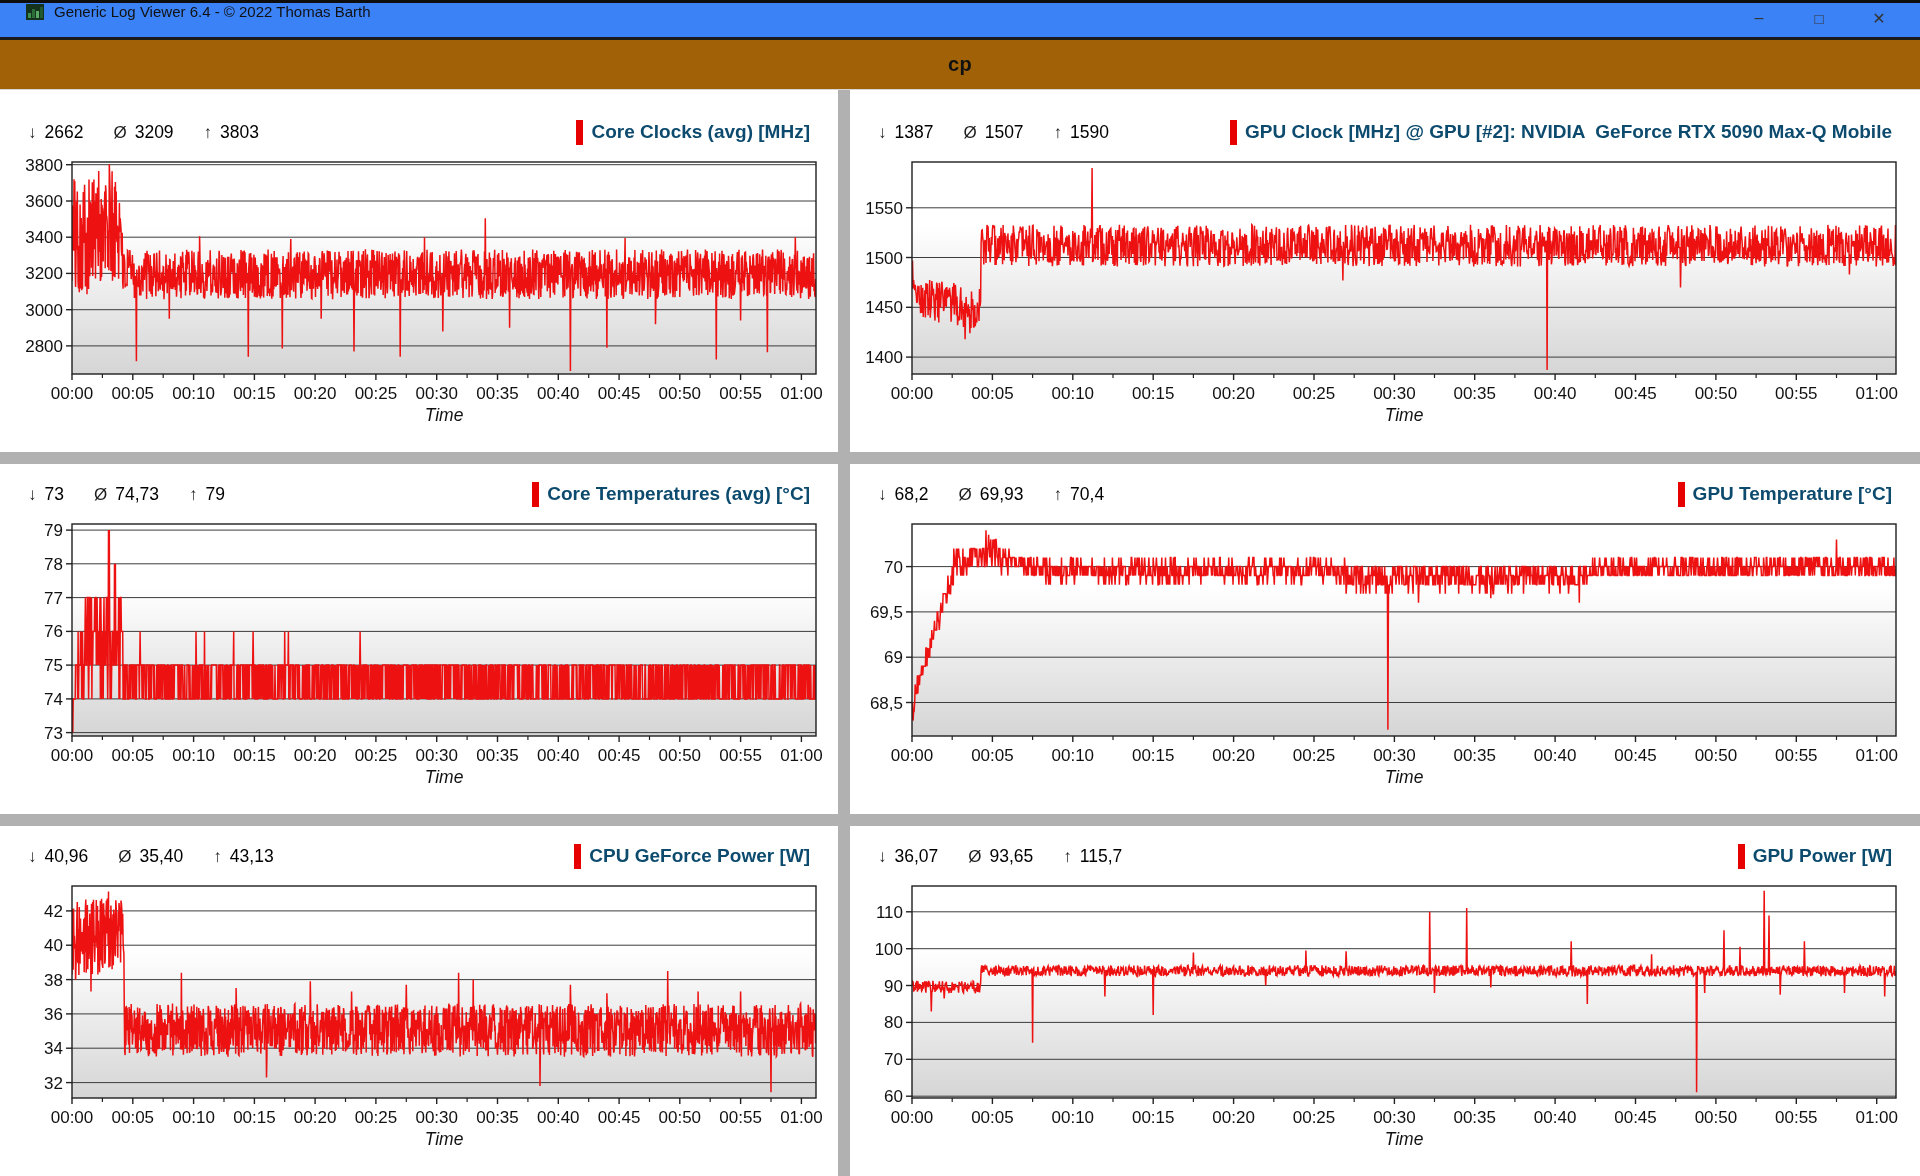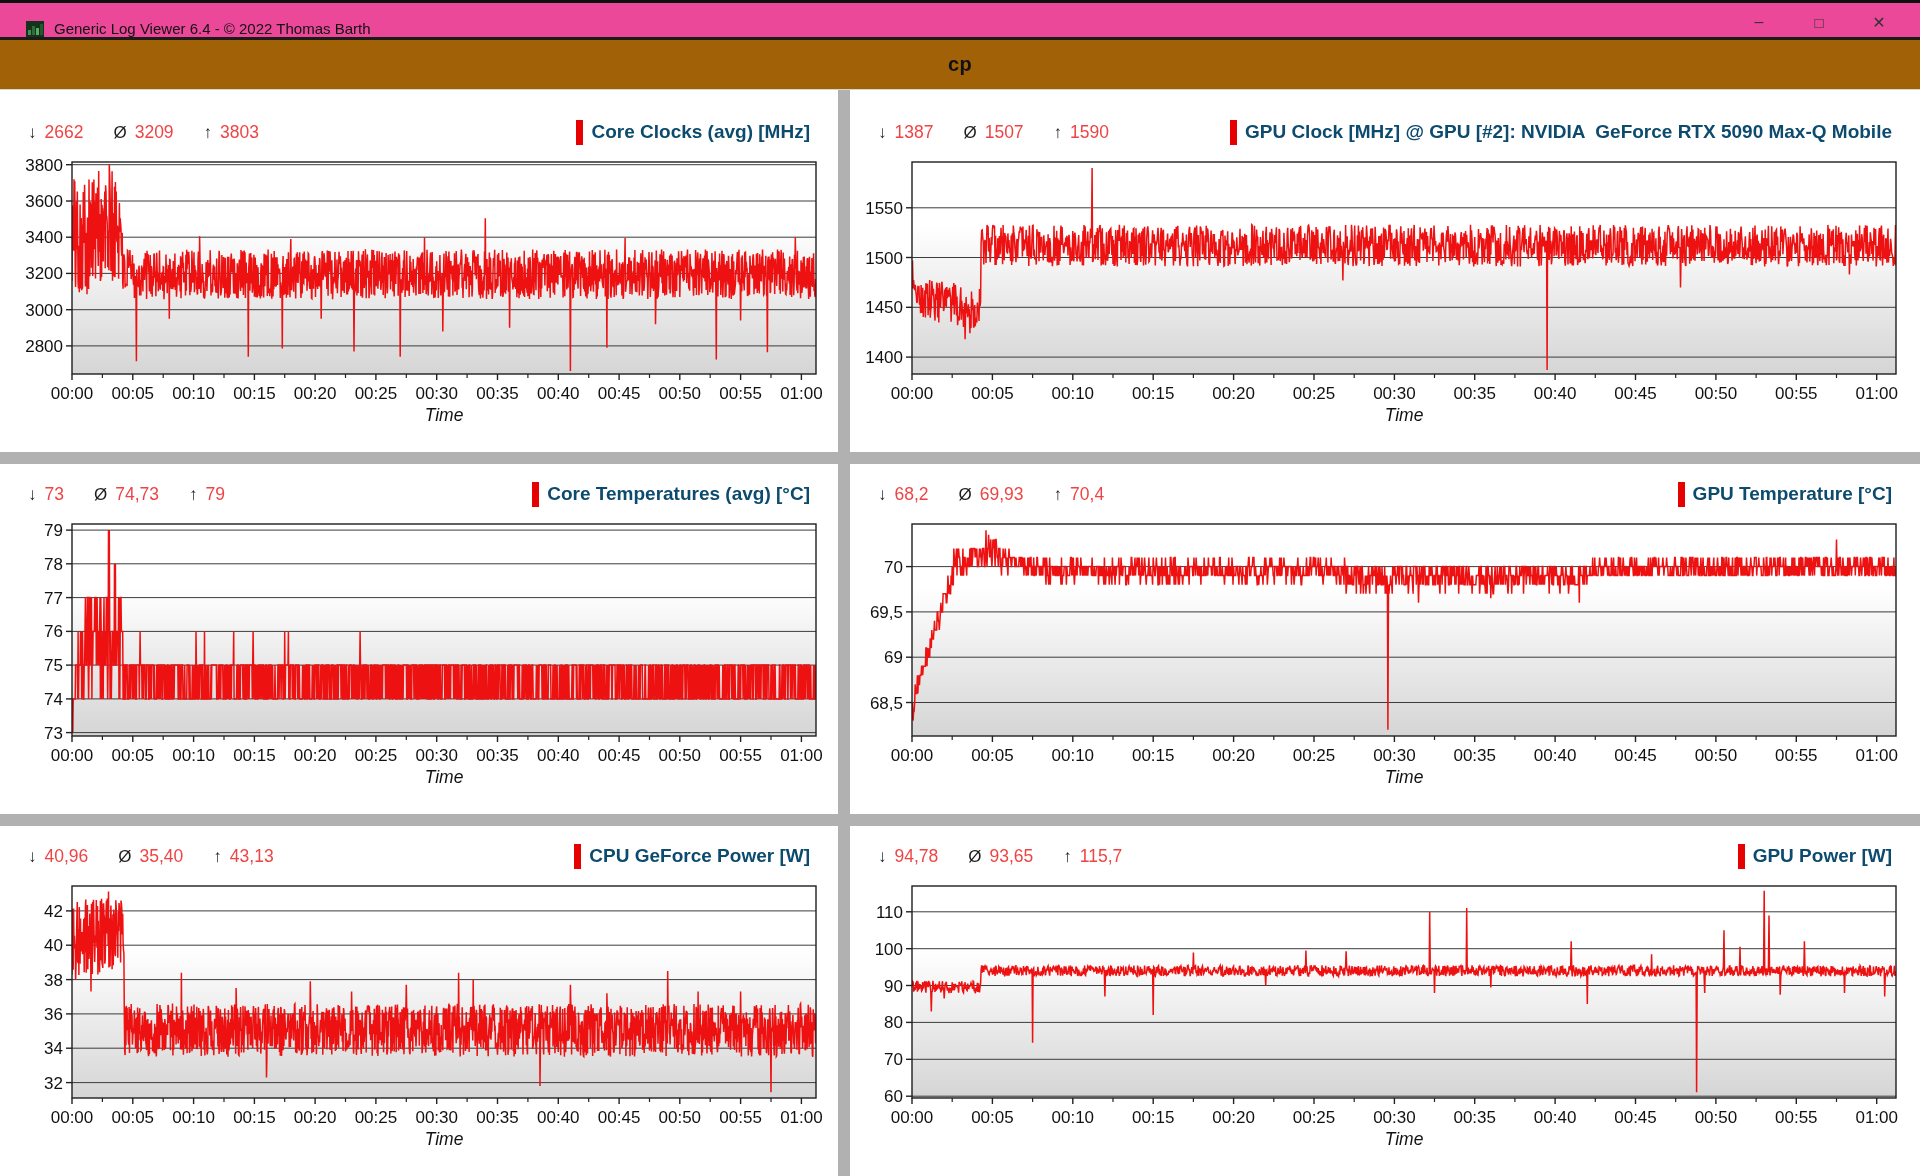--- a/index.html
+++ b/index.html
@@ -1,19 +1,19 @@
 <!DOCTYPE html>
 <html><head>
 <meta charset="utf-8">
 <style>
   html,body{margin:0;padding:0;background:#fff;}
   body{width:1920px;height:1176px;font-family:"Liberation Sans",sans-serif;overflow:hidden;}
 
   
-  .titlebar{height:34px;background:#ec4899;border-top:3px solid #0e0e0e;display:flex;align-items:flex-end;}
+  .titlebar{height:34px;background:#3b82f6;border-top:3px solid #0e0e0e;display:flex;align-items:flex-start;}
   .titlebar-sep{height:3px;background:#1b1b1b;}
   .tb-left{display:flex;align-items:center;padding-left:26px;gap:10px;flex:1;}
   .tb-title{font-size:15px;color:#111;}
   .tb-buttons{display:flex;align-items:center;gap:14px;padding-right:18px;}
   .tb-btn{width:46px;height:30px;display:flex;align-items:center;justify-content:center;
           font-size:16px;color:#333;cursor:default;background:transparent;border:none;}
   .tb-btn.maxi{font-size:15px;}
   .appicon{width:18px;height:16px;display:block;}
 
   
@@ -24,21 +24,21 @@
   .grid{display:grid;width:1920px;height:1086px;grid-template-columns:838px 1070px;
         grid-template-rows:362px 350px 350px;gap:12px;background:#b1b1b1;}
   .panel{background:#fff;overflow:hidden;padding-top:12px;}
   .panel:nth-child(-n+2){padding-top:24px;}
 
   .phead{display:flex;align-items:center;justify-content:space-between;height:36px;
          padding:0 28px;margin-bottom:8px;}
   .stats{display:flex;align-items:center;gap:30px;}
   .stat{display:flex;align-items:baseline;gap:8px;}
   .arrow{font-size:17px;color:#1c1c1c;}
-  .val{font-size:17.5px;color:#ef4444;}
+  .val{font-size:17.5px;color:#000000;}
   .ptitle{display:flex;align-items:center;}
   .bar{width:7px;height:25px;background:#e60000;margin-right:8px;}
   .ttl{font-size:19px;font-weight:700;color:#0c4a6e;white-space:pre;text-align:center;}
 
   .plot{position:relative;}
   svg text{font-family:"Liberation Sans",sans-serif;}
   svg .tick{font-size:17px;fill:#111;}
   svg .timelbl{font-size:17.5px;font-style:italic;fill:#111;}
 </style>
 </head>
@@ -533,21 +533,21 @@
           <rect x="72" y="4" width="744" height="212" fill="none" stroke="#1f1f1f" stroke-width="1.4"></rect>
           <text x="444.0" y="263" text-anchor="middle" class="timelbl">Time</text>
         </svg></div>
   </section>
 
   <section class="panel">
     <div class="phead">
       <div class="stats">
         <span class="stat">
             <span class="arrow">↓</span>
-            <span class="val">94,78</span>
+            <span class="val">36,07</span>
           </span>
         <span class="stat">
             <span class="arrow">Ø</span>
             <span class="val">93,65</span>
           </span>
         <span class="stat">
             <span class="arrow">↑</span>
             <span class="val">115,7</span>
           </span>
       </div>

